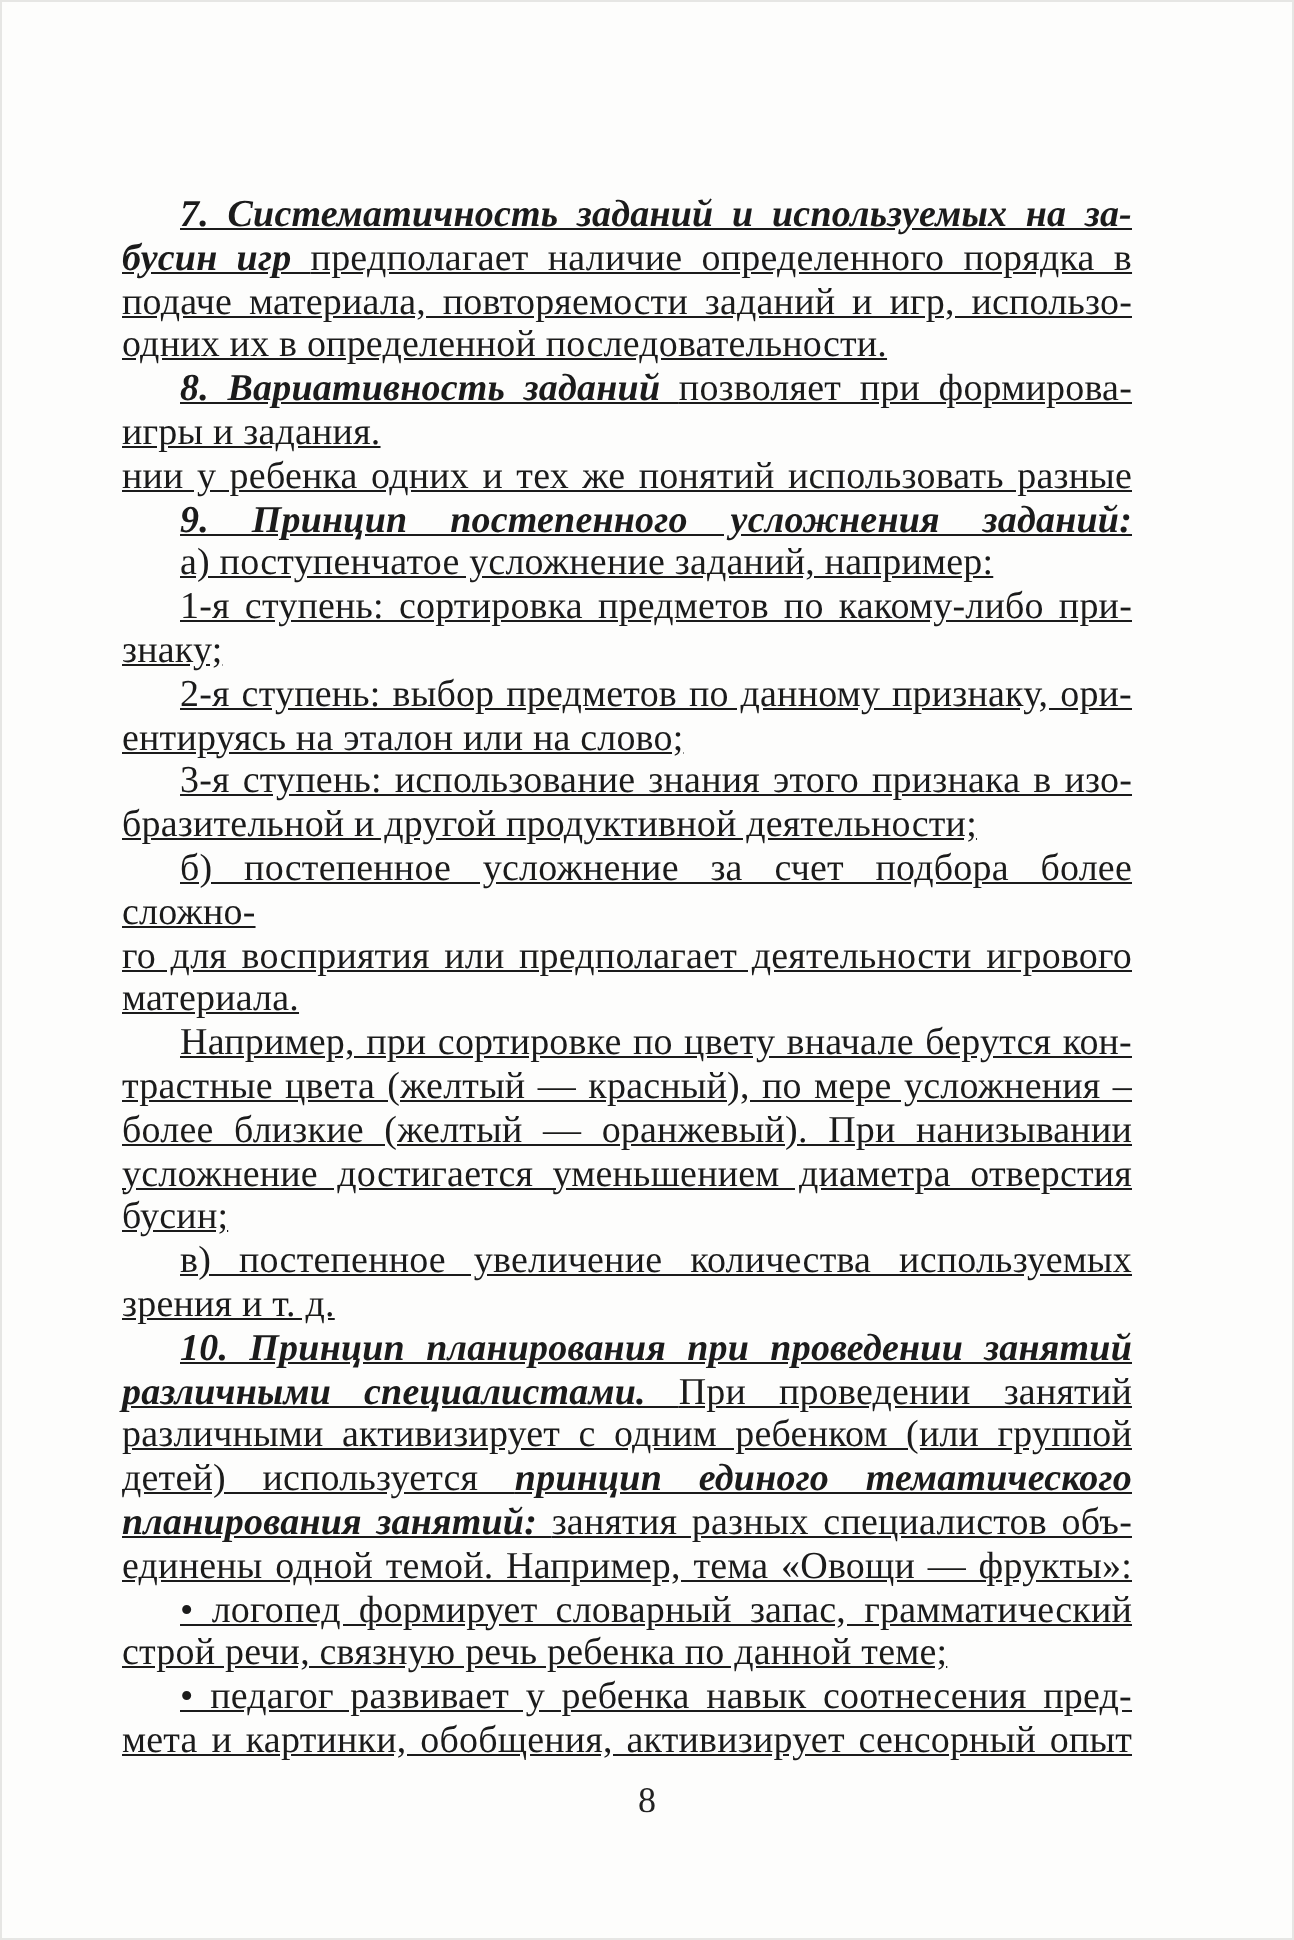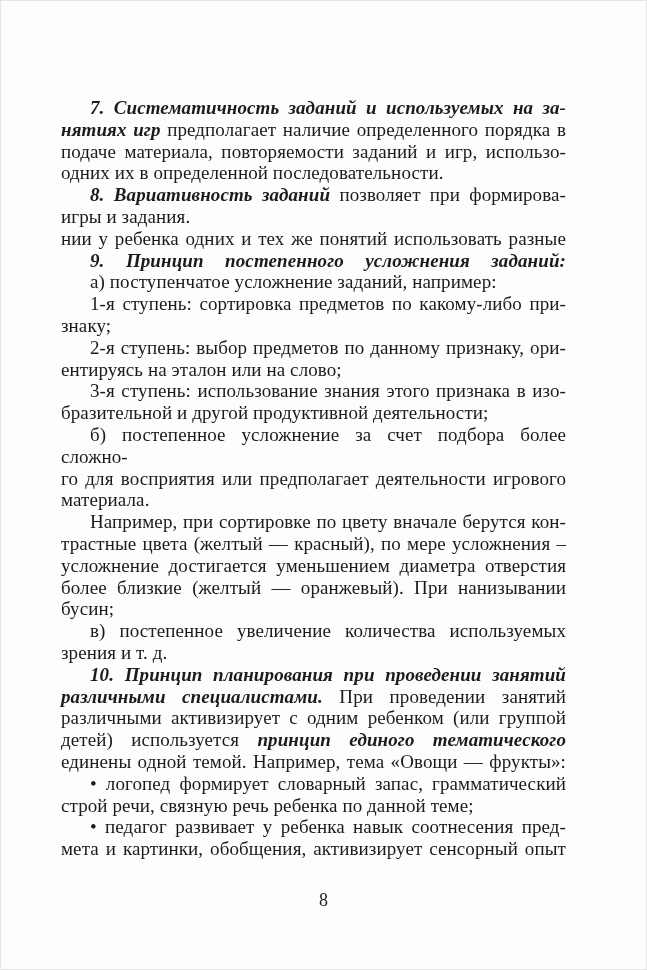--- a/index.html
+++ b/index.html
@@ -14,20 +14,21 @@
   }
   .page {
     position: absolute;
     inset: 0;
   }
   .text-block {
     position: absolute;
     left: 61px;
     top: 97px;
     width: 505px;
+    text-decoration: underline;
   }
   .line {
     font-size: 19px;
     line-height: 21.8px;
     text-align: justify;
     text-align-last: justify;
     white-space: normal;
     letter-spacing: 0.1px;
   }
   .line.last { text-align-last: left; }
@@ -43,48 +44,49 @@
     line-height: 22px;
     color: #222;
   }
 </style>
 </head>
 <body>
 
 <div class="page">
   <div class="text-block">
       <div class="line indent"><span class="bi">7. Систематичность заданий и используемых на за-</span></div>
-      <div class="line"><span class="bi">нятиях игр </span><span>предполагает наличие определенного порядка в</span></div>
+      <div class="line"><span class="bi">бусин игр </span><span>предполагает наличие определенного порядка в</span></div>
       <div class="line"><span>подаче материала, повторяемости заданий и игр, использо-</span></div>
       <div class="line last"><span>одних их в определенной последовательности.</span></div>
       <div class="line indent"><span class="bi">8. Вариативность заданий </span><span>позволяет при формирова-</span></div>
       <div class="line last"><span>игры и задания.</span></div>
       <div class="line"><span>нии у ребенка одних и тех же понятий использовать разные</span></div>
       <div class="line indent"><span class="bi">9. Принцип постепенного усложнения заданий:</span></div>
       <div class="line indent last"><span>а) поступенчатое усложнение заданий, например:</span></div>
       <div class="line indent"><span>1-я ступень: сортировка предметов по какому-либо при-</span></div>
       <div class="line last"><span>знаку;</span></div>
       <div class="line indent"><span>2-я ступень: выбор предметов по данному признаку, ори-</span></div>
       <div class="line last"><span>ентируясь на эталон или на слово;</span></div>
       <div class="line indent"><span>3-я ступень: использование знания этого признака в изо-</span></div>
       <div class="line last"><span>бразительной и другой продуктивной деятельности;</span></div>
       <div class="line indent"><span>б) постепенное усложнение за счет подбора более сложно-</span></div>
       <div class="line"><span>го для восприятия или предполагает деятельности игрового</span></div>
       <div class="line last"><span>материала.</span></div>
       <div class="line indent"><span>Например, при сортировке по цвету вначале берутся кон-</span></div>
       <div class="line"><span>трастные цвета (желтый — красный), по мере усложнения –</span></div>
+      <div class="line"><span>более близкие (желтый — оранжевый). При нанизывании</span></div>
       <div class="line"><span>усложнение достигается уменьшением диаметра отверстия</span></div>
-      <div class="line"><span>более близкие (желтый — оранжевый). При нанизывании</span></div>
       <div class="line last"><span>бусин;</span></div>
       <div class="line indent"><span>в) постепенное увеличение количества используемых</span></div>
       <div class="line last"><span>зрения и т. д.</span></div>
       <div class="line indent"><span class="bi">10. Принцип планирования при проведении занятий</span></div>
       <div class="line"><span class="bi">различными специалистами. </span><span>При проведении занятий</span></div>
       <div class="line"><span>различными активизирует с одним ребенком (или группой</span></div>
       <div class="line"><span>детей) используется </span><span class="bi">принцип единого тематического</span></div>
+      <div class="line"><span class="bi">планирования занятий: </span><span>занятия разных специалистов объ-</span></div>
       <div class="line"><span>единены одной темой. Например, тема «Овощи — фрукты»:</span></div>
       <div class="line indent"><span>• логопед формирует словарный запас, грамматический</span></div>
       <div class="line last"><span>строй речи, связную речь ребенка по данной теме;</span></div>
       <div class="line indent"><span>• педагог развивает у ребенка навык соотнесения пред-</span></div>
       <div class="line"><span>мета и картинки, обобщения, активизирует сенсорный опыт</span></div>
     </div>
   <div class="page-number">8</div>
 </div>
 
 </body></html>

